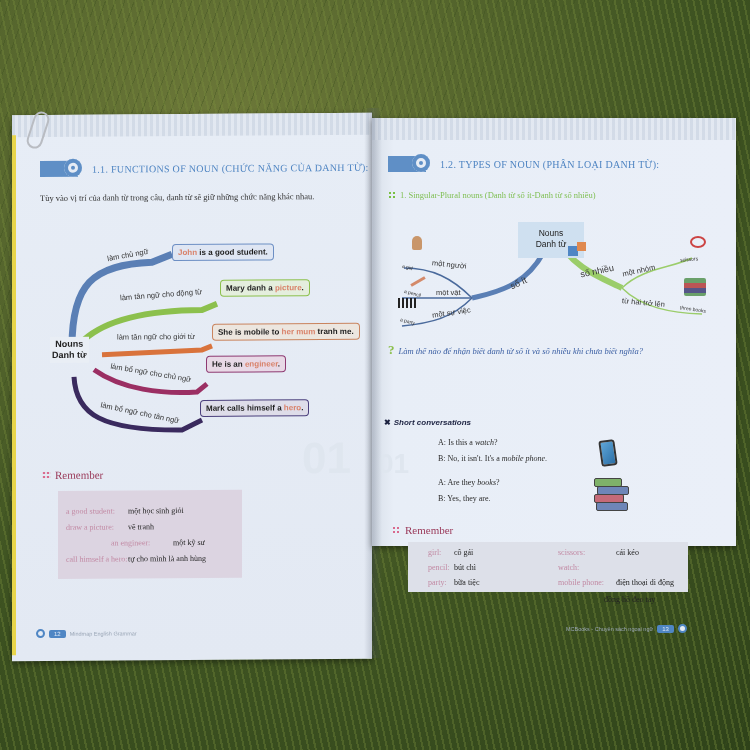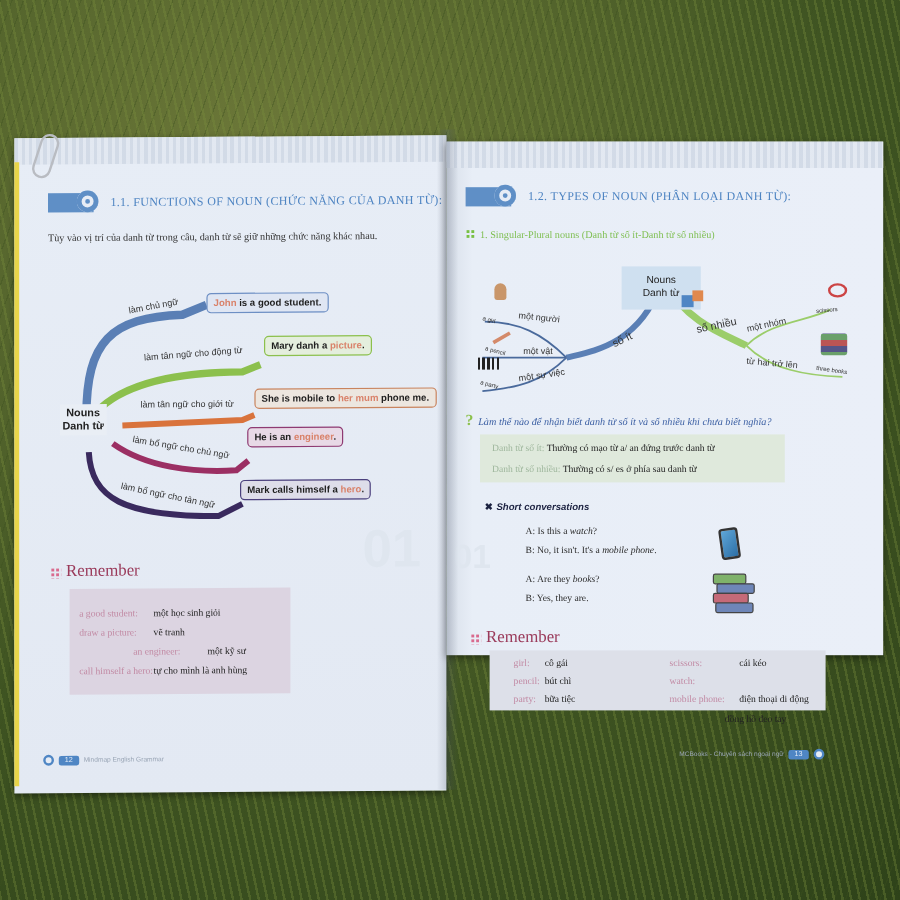--- a/index.html
+++ b/index.html
@@ -24,21 +24,21 @@
   .sec-icon::after{content:"";position:absolute;right:-4px;top:-2px;width:18px;height:18px;border-radius:50%;background:#5f8fc6;box-shadow:inset 0 0 0 4px #5f8fc6, inset 0 0 0 7px #e6ecf5;}
   .sec-title{font-family:"Liberation Serif", serif;font-size:10px;color:#4e84c2;letter-spacing:.3px;}
   .intro{position:absolute;font-family:"Liberation Serif", serif;font-size:8.5px;color:#333;}
 
   .mm-center{position:absolute;font-weight:bold;font-size:9px;color:#222;text-align:center;line-height:11px;background:#e9eef5;padding:2px;}
   .mm-label{position:absolute;font-size:7.5px;color:#333;white-space:nowrap;}
   .ex-box{position:absolute;font-weight:bold;font-size:8px;color:#1e1e1e;border:1.5px solid;border-radius:4px;padding:3px 5px;white-space:nowrap;}
   .hl{color:#d9826a;}
   svg.mm{position:absolute;left:0;top:0;overflow:visible;}
 
-  .rem-head{position:absolute;display:flex;align-items:center;gap:4px;font-family:"Liberation Serif", serif;font-size:14px;color:#9a3a5a;}
+  .rem-head{position:absolute;display:flex;align-items:center;gap:4px;font-family:"Liberation Serif", serif;font-size:11px;color:#9a3a5a;}
   .rem-icon{width:9px;height:9px;background:
      radial-gradient(circle,#d96a8e 40%,transparent 42%) 0 0/4px 4px;}
   .rem-box{position:absolute;background:#dcd4e1;}
   .rem-row{position:absolute;font-size:8px;font-family:"Liberation Serif", serif;white-space:nowrap;}
   .rem-k{color:#c28aa4;}
   .rem-v{color:#222;position:absolute;}
 
   .footer{position:absolute;display:flex;align-items:center;gap:4px;font-size:5.5px;color:#9aa6b6;}
   .pg-badge{background:#4f86c4;color:#dfe9f6;font-size:6px;padding:1px 5px;border-radius:2px;}
   .pg-dot{width:9px;height:9px;border-radius:50%;border:2px solid #4f86c4;background:#e6ecf5;box-sizing:border-box;}
@@ -94,21 +94,21 @@
       <span class="hl">John</span><span> is a good student.</span>
     </div>
 
     <div class="mm-label" style="left:108px;top:176px;transform:rotate(-4deg);">làm tân ngữ cho động từ</div>
     <div class="ex-box" style="left:208px;top:166px;border-color:#8cc04d;background:#e4eedd;">
       <span>Mary danh a </span><span class="hl">picture</span><span>.</span>
     </div>
 
     <div class="mm-label" style="left:105px;top:218px;">làm tân ngữ cho giới từ</div>
     <div class="ex-box" style="left:200px;top:210px;border-color:#c9845e;background:#ece6df;">
-      <span>She is mobile to </span><span class="hl">her mum</span><span> phone me.</span>
+      <span>She is mobile to </span><span class="hl">her mum</span><span> tranh me.</span>
     </div>
 
     <div class="mm-label" style="left:98px;top:254px;transform:rotate(10deg);">làm bổ ngữ cho chủ ngữ</div>
     <div class="ex-box" style="left:194px;top:242px;border-color:#8e3a72;background:#e8d9e6;">
       <span>He is an </span><span class="hl">engineer</span><span>.</span>
     </div>
 
     <div class="mm-label" style="left:88px;top:294px;transform:rotate(12deg);">làm bổ ngữ cho tân ngữ</div>
     <div class="ex-box" style="left:188px;top:286px;border-color:#4a3f7c;background:#dedde9;">
       <span>Mark calls himself a </span><span class="hl">hero</span><span>.</span>
@@ -172,28 +172,24 @@
     <div class="mm-label" style="left:250px;top:148px;transform:rotate(-12deg);">một nhóm</div>
     <div class="mm-label" style="left:250px;top:180px;transform:rotate(5deg);">từ hai trở lên</div>
     <div class="mm-label" style="left:308px;top:138px;font-size:5px;transform:rotate(-5deg);">scissors</div>
     <div class="mm-label" style="left:308px;top:188px;font-size:5px;transform:rotate(8deg);">three books</div>
     <div style="position:absolute;left:318px;top:118px;width:12px;height:8px;border:2px solid #c44;border-radius:50%;"></div>
     <div style="position:absolute;left:312px;top:160px;width:22px;height:18px;background:repeating-linear-gradient(180deg,#6aa06a 0 5px,#b55 5px 10px,#558 10px 15px);border-radius:2px;"></div>
     <div style="position:absolute;left:196px;top:128px;width:10px;height:10px;background:#4f86c4;"></div>
     <div style="position:absolute;left:205px;top:124px;width:9px;height:9px;background:#e0894f;"></div>
 
     <div class="q-line" style="left:16px;top:224px;"><span class="q-mark">?</span><span>Làm thế nào để nhận biết danh từ số ít và số nhiều khi chưa biết nghĩa?</span></div>
-    <div class="green-box" style="left:28px;top:244px;width:254px;height:40px;">
-      <div class="gb-row" style="left:10px;top:7px;"><span class="gb-k">Danh từ số ít:</span> <span class="gb-v">Thường có mạo từ a/ an đứng trước danh từ</span></div>
-      <div class="gb-row" style="left:10px;top:24px;"><span class="gb-k">Danh từ số nhiều:</span> <span class="gb-v">Thường có s/ es ở phía sau danh từ</span></div>
-    </div>
 
     <div class="bigwm" style="left:6px;top:330px;font-size:28px;">01</div>
 
-    <div class="conv-head" style="left:32px;top:300px;"><span style="font-style:normal;margin-right:3px;">✖</span><span>Short conversations</span></div>
+    <div class="conv-head" style="left:12px;top:300px;"><span style="font-style:normal;margin-right:3px;">✖</span><span>Short conversations</span></div>
     <div class="conv-line" style="left:66px;top:320px;"><span>A: Is this a </span><i>watch</i><span>?</span></div>
     <div class="conv-line" style="left:66px;top:336px;"><span>B: No, it isn't. It's a </span><i>mobile phone</i><span>.</span></div>
     <div class="conv-line" style="left:66px;top:360px;"><span>A: Are they </span><i>books</i><span>?</span></div>
     <div class="conv-line" style="left:66px;top:376px;"><span>B: Yes, they are.</span></div>
     <div class="phone" style="left:228px;top:322px;"></div>
     <div class="books" style="left:222px;top:360px;">
       <span style="top:0;width:26px;background:#7fb26a;"></span>
       <span style="top:8px;width:30px;background:#6e86b8;left:3px;"></span>
       <span style="top:16px;width:28px;background:#c56a78;"></span>
       <span style="top:24px;width:30px;background:#6e86b8;left:2px;"></span>

